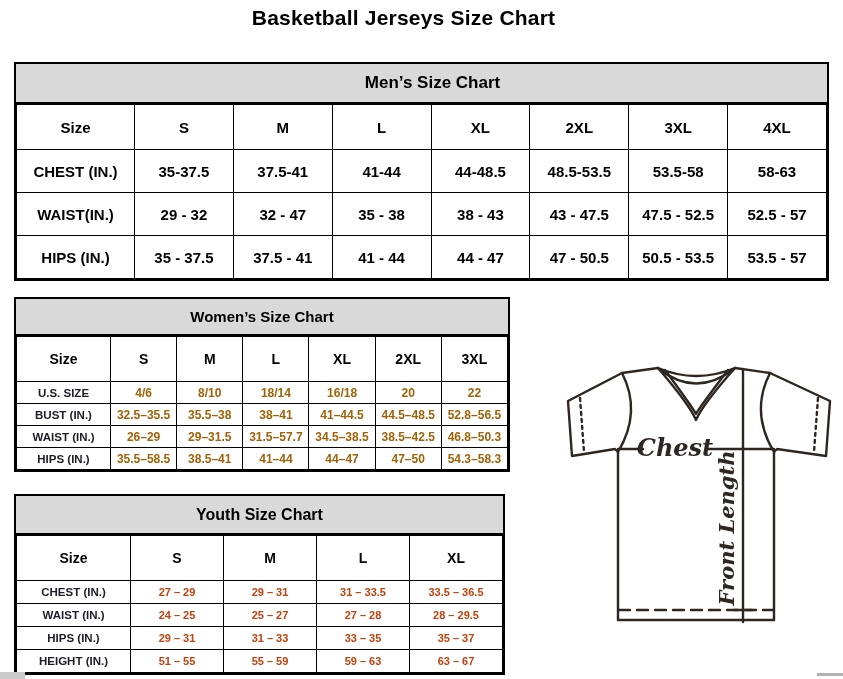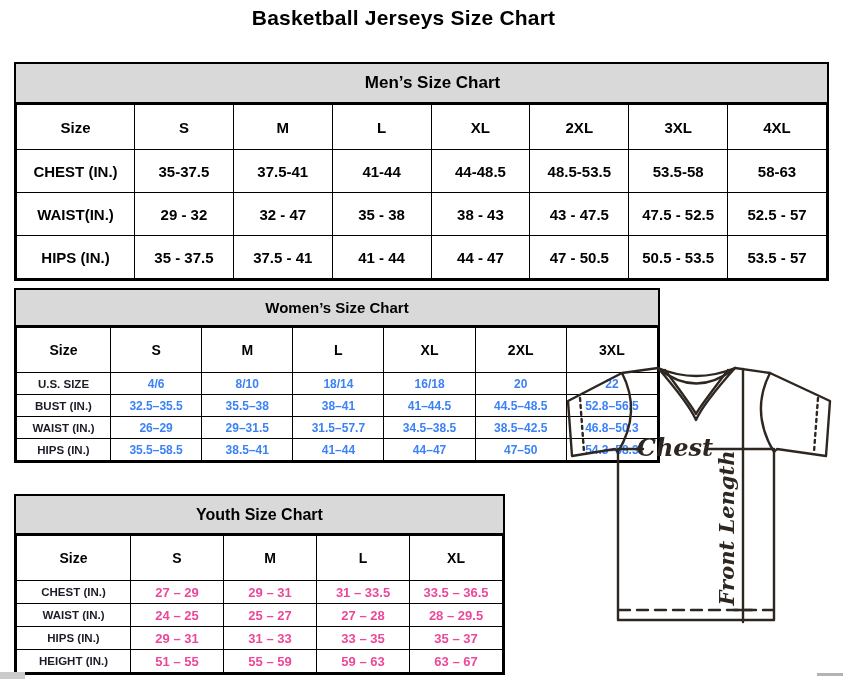--- a/index.html
+++ b/index.html
@@ -21,33 +21,33 @@
     border:1px solid #000;text-align:center;vertical-align:middle;
     font-weight:bold;padding:0;overflow:hidden;white-space:nowrap;
   }
   
   #men-block{left:14px;top:62px;width:815px;}
   #men-block .band{height:38px;font-size:17px;padding-left:22px;}
   #men-block col.c-label{width:118px;}
   #men-block thead th{height:44px;font-size:15px;}
   #men-block tbody th,#men-block tbody td{height:42px;font-size:15px;}
   
-  #women-block{left:14px;top:288px;width:646px;}
+  #women-block{left:14px;top:297px;width:496px;}
   #women-block .band{height:35px;font-size:15px;}
   #women-block col.c-label{width:94px;}
   #women-block thead th{height:44px;font-size:14px;}
   #women-block tbody th{height:21px;font-size:11.5px;color:#1c1c28;}
-  #women-block tbody td{height:21px;font-size:12px;color:#3b82f6;}
+  #women-block tbody td{height:21px;font-size:12px;color:#a16207;}
   
   #youth-block{left:14px;top:494px;width:491px;}
   #youth-block .band{height:37px;font-size:16px;}
   #youth-block col.c-label{width:114px;}
   #youth-block thead th{height:44px;font-size:14px;}
   #youth-block tbody th{height:22px;font-size:11.5px;color:#1c1c28;}
-  #youth-block tbody td{height:22px;font-size:13px;color:#ec4899;border-radius:8px;}
+  #youth-block tbody td{height:22px;font-size:11px;color:#c2410c;border-radius:8px;}
   
   #jersey{position:absolute;left:558px;top:356px;width:282px;height:274px;}
   .jersey-text{
     font-family:"DejaVu Serif","Liberation Serif",serif;
     font-style:italic;font-weight:bold;fill:#2e2620;
   }
   
   .frag-left{position:absolute;left:0;top:672px;width:25px;height:7px;background:#cbcbcb;}
   .frag-right{position:absolute;left:817px;top:673px;width:26px;height:3px;background:#b3b3b3;}
 </style>

